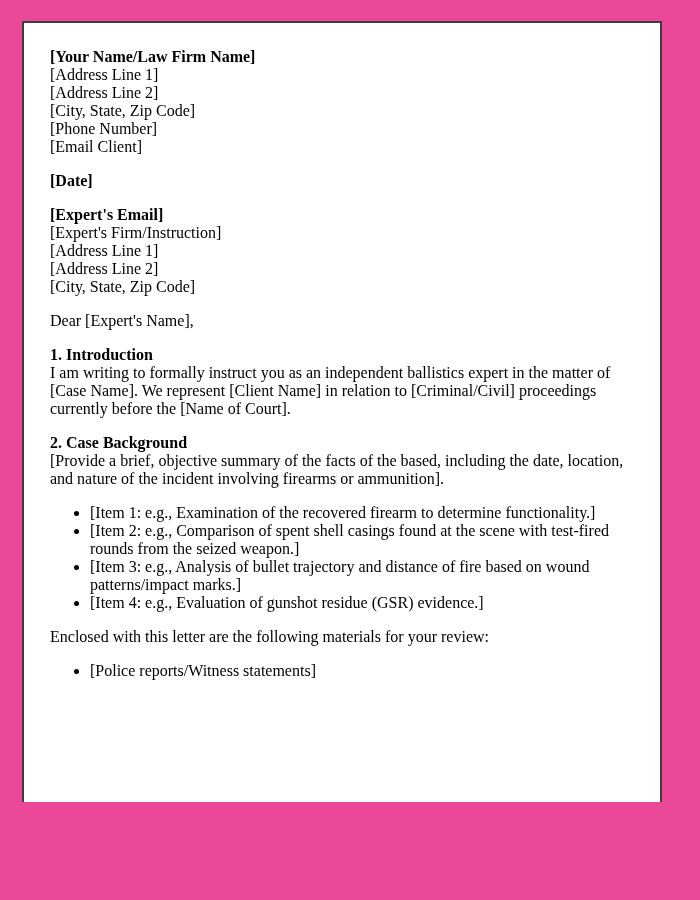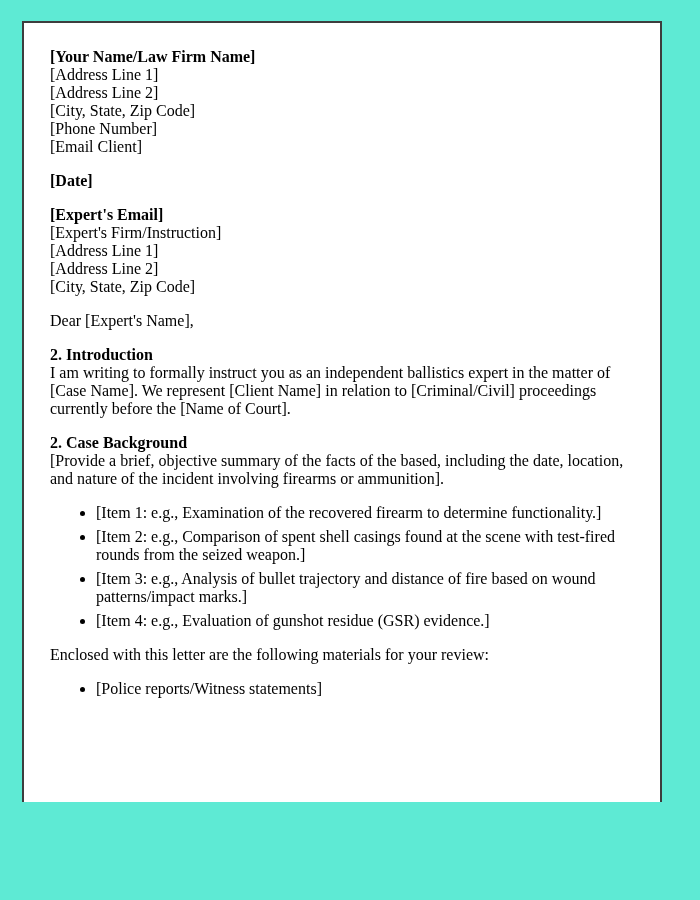--- a/index.html
+++ b/index.html
@@ -4,21 +4,21 @@
 <style>
   html, body {
     margin: 0;
     padding: 0;
     background: #ffffff;
   }
   .canvas {
     position: relative;
     width: 700px;
     height: 900px;
-    background: #5eead4;
+    background: #ec4899;
     overflow: hidden;
   }
   .page {
     position: absolute;
     left: 22px;
     top: 21px;
     width: 640px;
     height: 781px;
     box-sizing: border-box;
     background: #ffffff;
@@ -37,21 +37,21 @@
   }
   .bold {
     font-weight: bold;
   }
   ul {
     margin: 16px 0 16px 0;
     padding: 0 0 0 40px;
     list-style-type: disc;
   }
   li {
-    margin: 6px;
+    margin: 0;
     padding: 0;
   }
 </style>
 </head>
 <body>
 
 <div class="canvas">
   <div class="page">
 
     <div class="block">
@@ -70,21 +70,21 @@
       <div>[Expert's Firm/Instruction]</div>
       <div>[Address Line 1]</div>
       <div>[Address Line 2]</div>
       <div>[City, State, Zip Code]</div>
     </div>
 
 
     <div class="block">Dear [Expert's Name],</div>
 
     <div class="block">
-      <div class="bold">2. Introduction</div>
+      <div class="bold">1. Introduction</div>
       <div>I am writing to formally instruct you as an independent ballistics expert in the matter of [Case Name]. We represent [Client Name] in relation to [Criminal/Civil] proceedings currently before the [Name of Court].</div>
     </div>
 
     <div class="block">
       <div class="bold">2. Case Background</div>
       <div>[Provide a brief, objective summary of the facts of the based, including the date, location, and nature of the incident involving firearms or ammunition].</div>
     </div>
 
     <div class="block">
       <ul>

